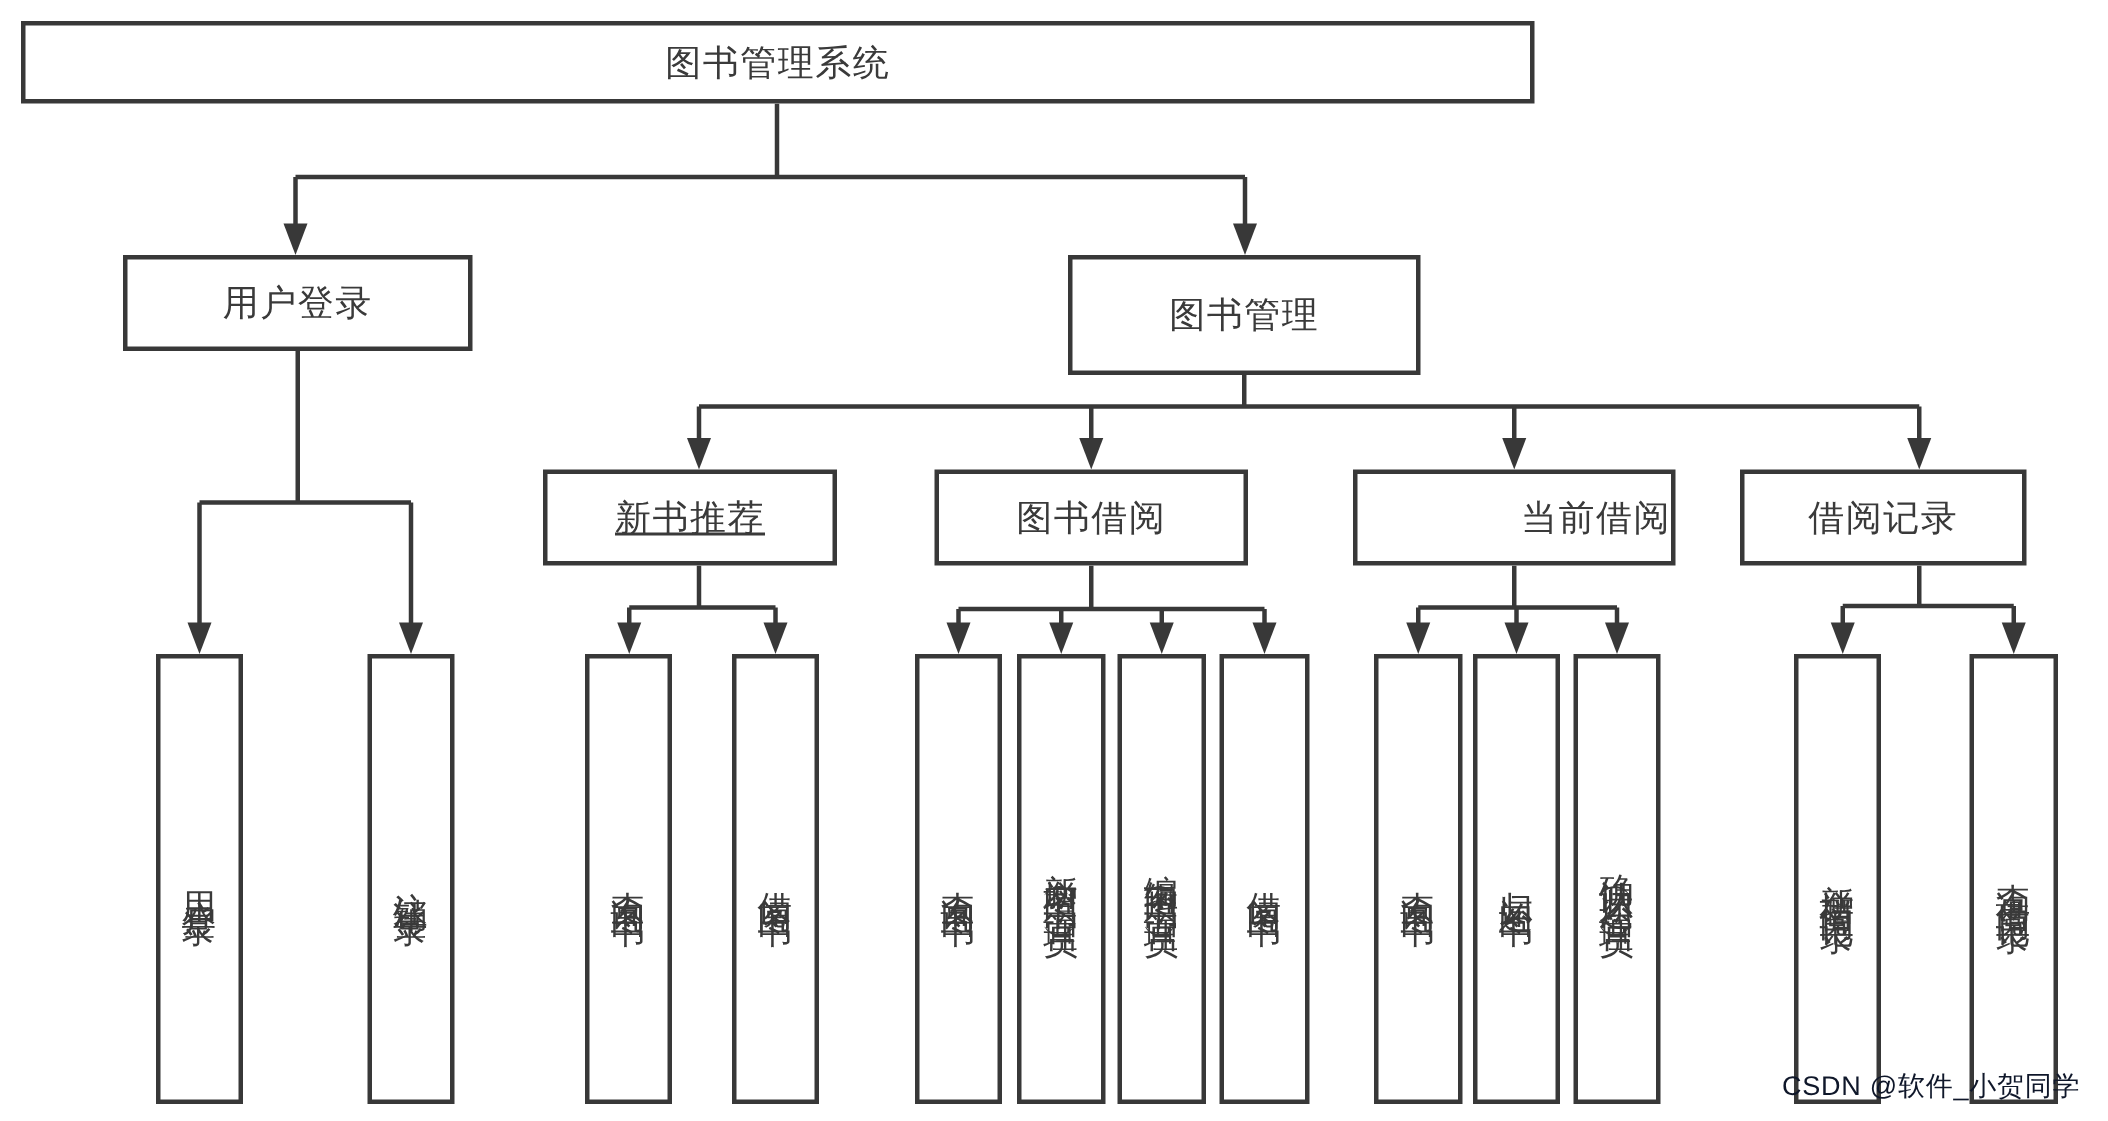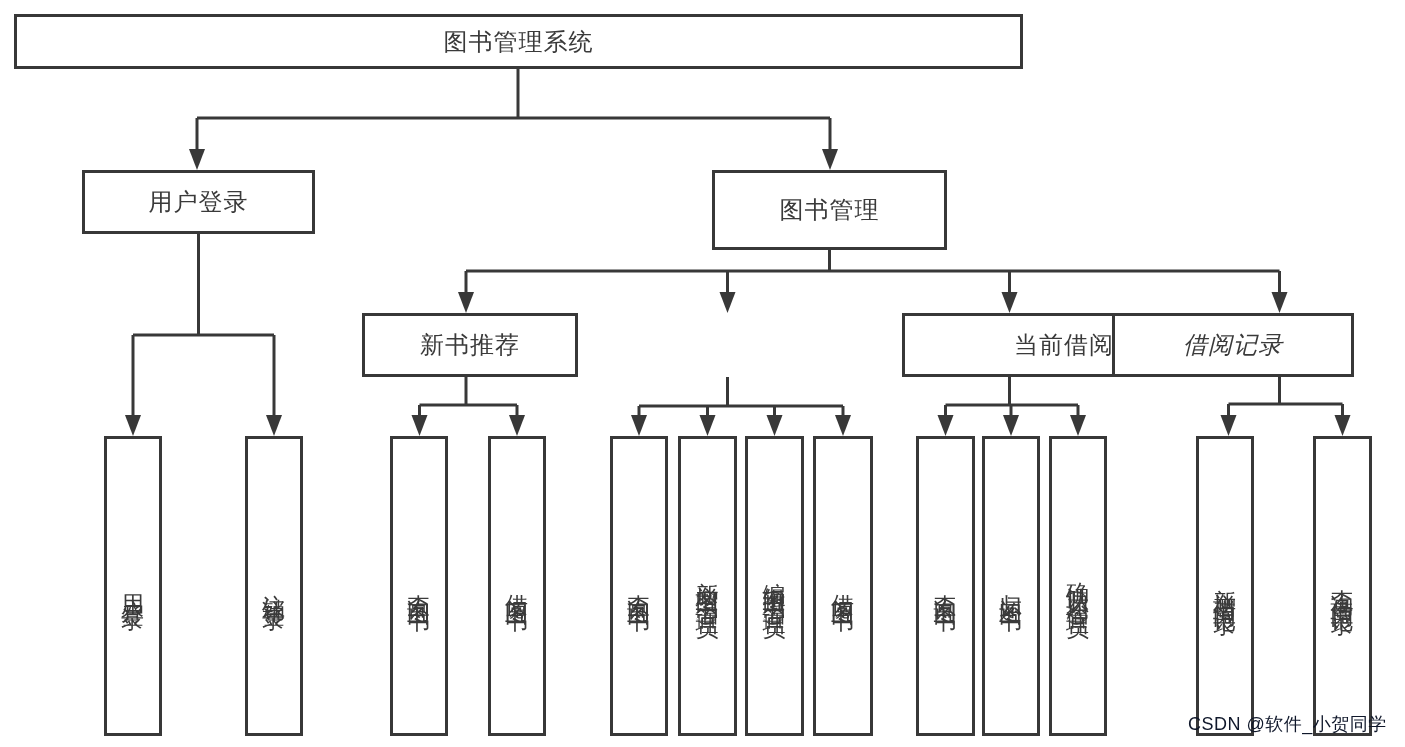--- a/index.html
+++ b/index.html
@@ -103,27 +103,30 @@
     <span class="root-label">图书管理系统</span>
   </div>
 
   <div class="box" style="left:82px; top:170px; width:233px; height:64px;">
     <span class="hlabel">用户登录</span>
   </div>
   <div class="box" style="left:712px; top:170px; width:235px; height:80px;">
     <span class="hlabel">图书管理</span>
   </div>
 
-  <div class="box" style="left:362px; top:313px; width:216px; height:64px;">
+  <div class="box" style="left:362px; top:313px; width:196px; height:64px;text-decoration:underline;">
     <span class="hlabel">新书推荐</span>
+  </div>
+  <div class="box" style="left:623px; top:313px; width:209px; height:64px;">
+    <span class="hlabel">图书借阅</span>
   </div>
   <div class="box" style="left:902px; top:313px; width:215px; height:64px;justify-content:flex-end;">
     <span class="hlabel">当前借阅</span>
   </div>
-  <div class="box" style="left:1112px; top:313px; width:242px; height:64px;font-style:italic;">
+  <div class="box" style="left:1160px; top:313px; width:191px; height:64px;">
     <span class="hlabel">借阅记录</span>
   </div>
 
   <div class="box leaf" style="left:104px; width:58px;">
     <span class="vlabel">用户登录</span>
   </div>
   <div class="box leaf" style="left:245px; width:58px;">
     <span class="vlabel">注销登录</span>
   </div>
 

